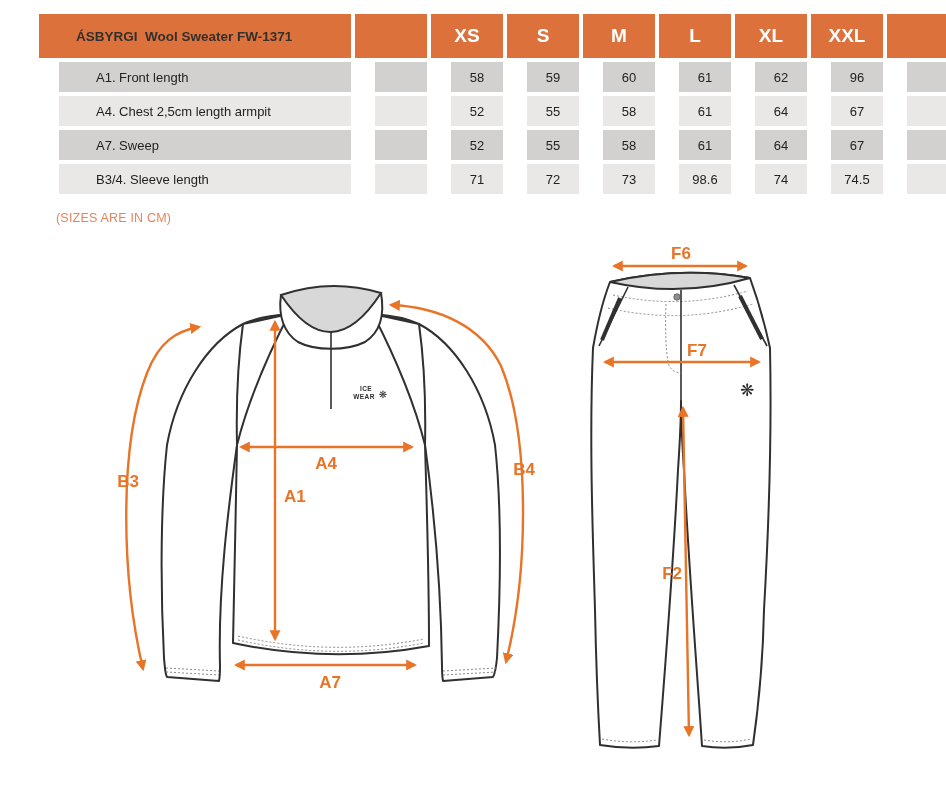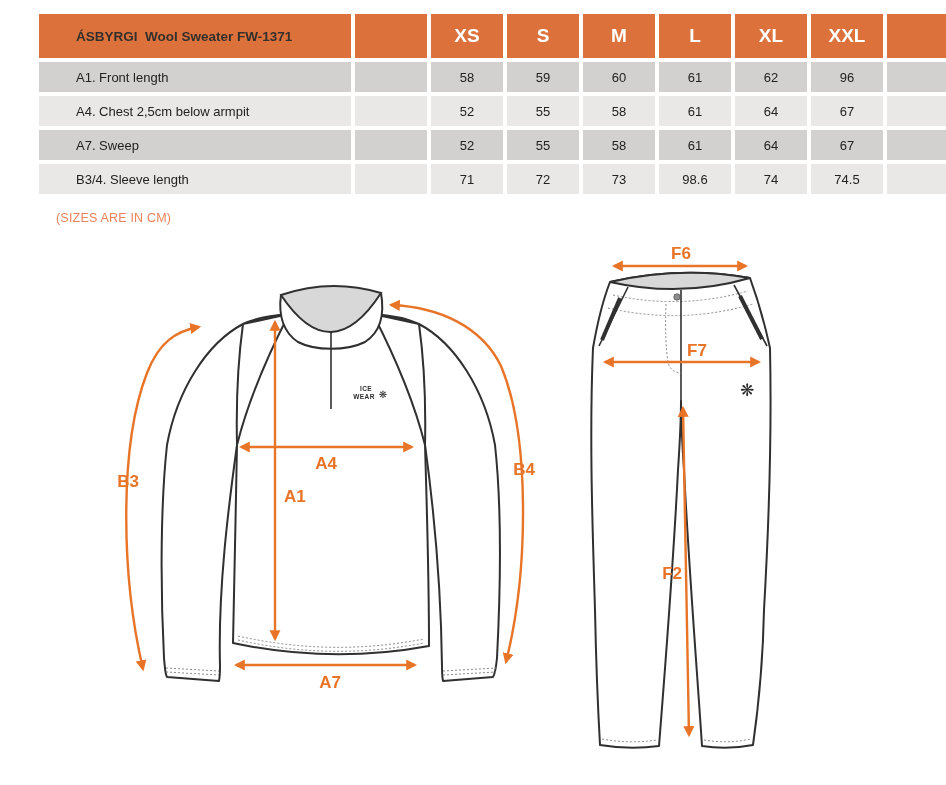--- a/index.html
+++ b/index.html
@@ -5,21 +5,21 @@
   html,body{margin:0;padding:0;background:#fff;}
   .page{position:relative;width:946px;height:785px;background:#fff;overflow:hidden;
         font-family:"Liberation Sans",sans-serif;}
   .size-table{position:absolute;left:10px;top:14px;width:764px;
       display:grid;grid-template-columns:312px repeat(8,72px);
       grid-template-rows:44px 30px 30px 30px 30px;gap:4px;background:#fff;padding-left:29px;}
   .th{background:var(--header-bg);display:flex;align-items:center;justify-content:center;}
   .th-title{justify-content:flex-start;padding-left:37px;font-size:13.5px;font-weight:bold;
       color:var(--header-title-text);white-space:pre-wrap;}
   .th-size{font-size:19px;font-weight:bold;color:var(--header-size-text);}
-  .cell{display:flex;align-items:center;justify-content:center;font-size:13px;color:#222;}
+  .cell{display:flex;align-items:center;justify-content:center;font-size:13px;color:#222;margin-left:20px;}
   .cell.label{justify-content:flex-start;padding-left:37px;}
   .dark{background:var(--row-dark);} .light{background:var(--row-light);}
   .note{position:absolute;left:56px;top:211px;font-size:12.5px;color:var(--note-orange);letter-spacing:.2px;}
   .diagram{position:absolute;left:0;top:240px;}
   .garment{fill:#fff;stroke:var(--line-dark);stroke-width:2;stroke-linejoin:round;}
   .seam{fill:none;stroke:var(--line-dark);stroke-width:1.6;}
   .innerfill{fill:var(--inner-gray);stroke:var(--line-dark);stroke-width:2;}
   .stitch{fill:none;stroke:#8a8a8a;stroke-width:1;stroke-dasharray:2 2;}
   .pocket-thick{fill:none;stroke:var(--line-dark);stroke-width:4;}
   .arrow{fill:none;stroke:var(--accent-orange);stroke-width:2.4;}
@@ -47,21 +47,21 @@
     <div class="cell label dark">A1. Front length</div>
     <div class="cell dark"></div>
     <div class="cell dark">58</div>
     <div class="cell dark">59</div>
     <div class="cell dark">60</div>
     <div class="cell dark">61</div>
     <div class="cell dark">62</div>
     <div class="cell dark">96</div>
     <div class="cell dark"></div>
 
-    <div class="cell label light">A4. Chest 2,5cm below armpit</div>
+    <div class="cell label light">A4. Chest 2,5cm length armpit</div>
     <div class="cell light"></div>
     <div class="cell light">52</div>
     <div class="cell light">55</div>
     <div class="cell light">58</div>
     <div class="cell light">61</div>
     <div class="cell light">64</div>
     <div class="cell light">67</div>
     <div class="cell light"></div>
 
     <div class="cell label dark">A7. Sweep</div>

